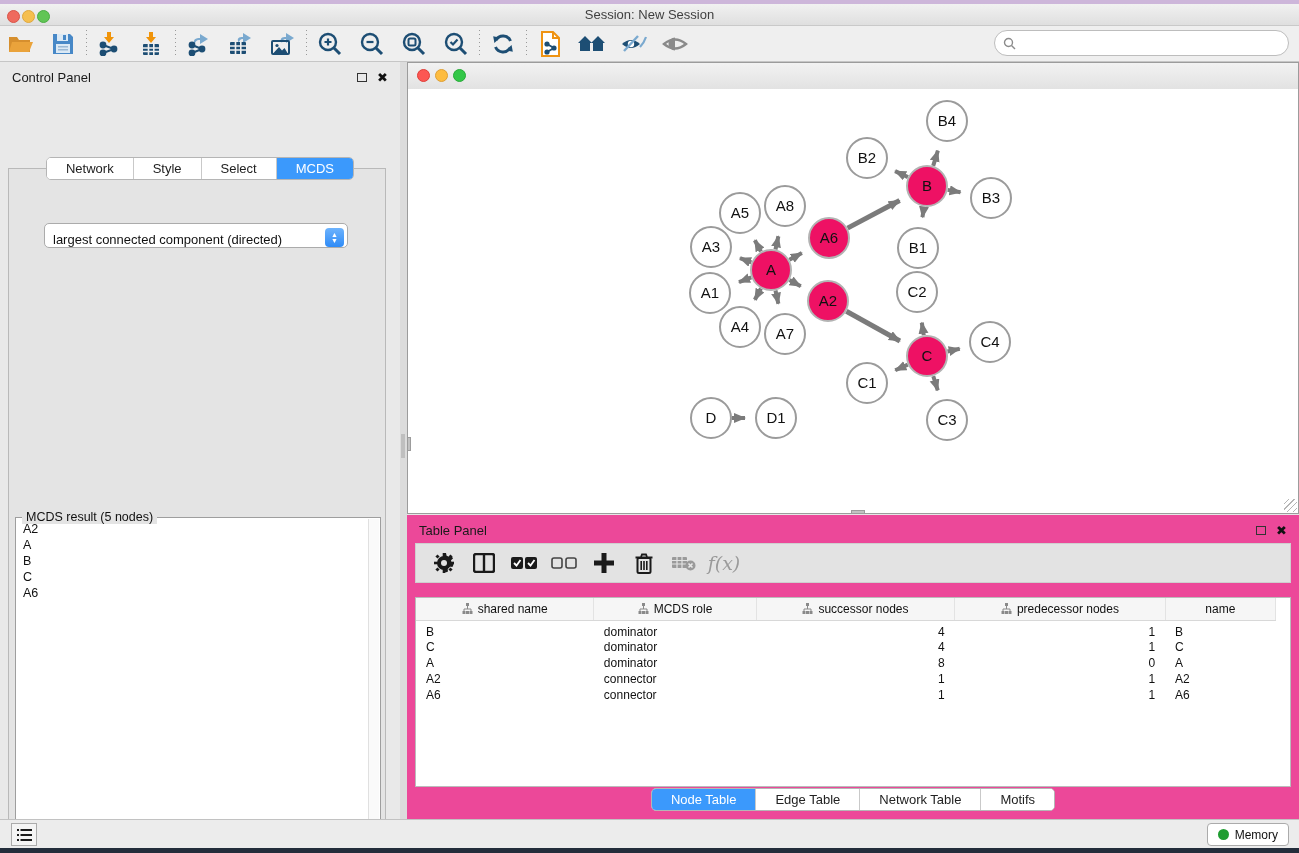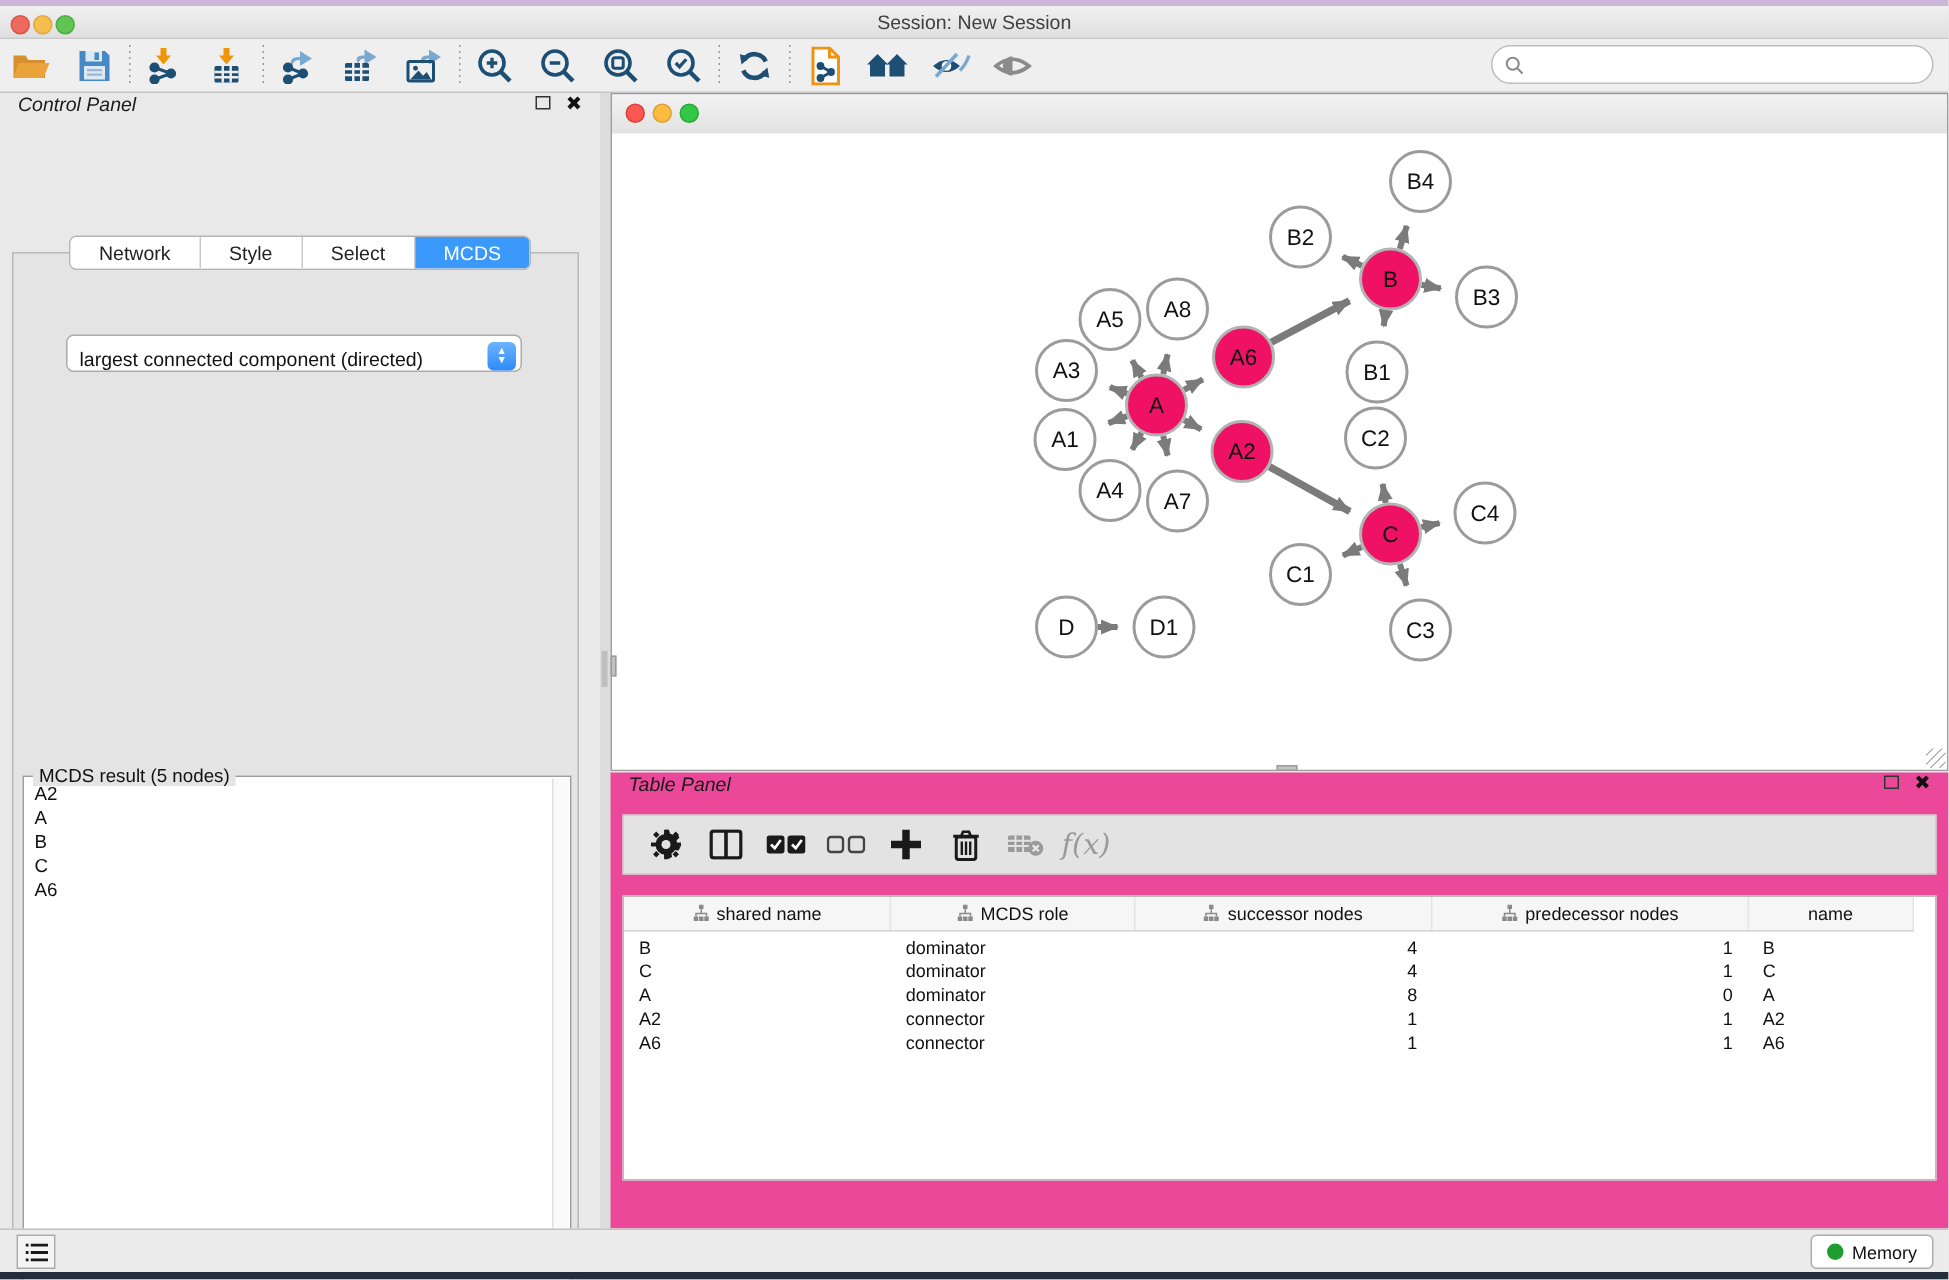--- a/index.html
+++ b/index.html
@@ -24,21 +24,21 @@
   .tb-btn { width:42px; height:32px; display:flex; align-items:center; justify-content:center; }
   .tb-sep { width:1px; height:28px; margin:0 2px;
             background-image:linear-gradient(#9a9a9a 30%, rgba(0,0,0,0) 0%);
             background-size:1px 4px; background-repeat:repeat-y; }
   .searchbox { position:absolute; right:10px; top:4px; width:295px; height:26px; background:#fff;
                border:1px solid #bdbdbd; border-radius:13px; display:flex; align-items:center; padding-left:8px; }
   .searchbox input { border:none; outline:none; flex:1; font-size:12px; background:transparent; margin-left:5px; }
 
   
   .cpanel { left:0; top:62px; width:400px; height:757px; background:#e9e9e9; }
-  .panel-head { height:30px; display:flex; align-items:flex-start; padding:0 12px;font-style:italic; }
+  .panel-head { height:30px; display:flex; align-items:center; padding:0 12px; }
   .panel-head .ph-title { font-size:13px; color:#1a1a1a; }
   .ph-btns { margin-left:auto; display:flex; gap:10px; align-items:center; }
   .float-ic { width:10px; height:9px; border:1.5px solid #333; display:inline-block; }
   .close-ic { font-size:13px; font-weight:bold; color:#111; line-height:1; }
 
   .segtabs { display:flex; border:1px solid #b5b5b5; border-radius:5px; overflow:hidden; background:#fff; }
   .segtab { padding:3px 19px; font-size:13px; color:#222; background:#fff; border-left:1px solid #c9c9c9;
             display:flex; align-items:center; justify-content:center; }
   .segtab:first-child { border-left:none; }
   .segtab.active { background:#3b99fc; color:#fff; }
@@ -565,20 +565,28 @@
             <td>A6</td>
             <td>connector</td>
             <td class="num">1</td>
             <td class="num">1</td>
             <td>A6</td>
           </tr>
         </tbody>
     </table>
   </div>
 
+  <div class="tp-tabs-row">
+    <div class="segtabs" id="tp-tabs">
+        <div class="segtab active">Node Table</div>
+        <div class="segtab">Edge Table</div>
+        <div class="segtab">Network Table</div>
+        <div class="segtab">Motifs</div>
+      </div>
+  </div>
 </div>
 
 <div class="abs statusbar">
   <div class="list-btn">
     <svg width="15" height="12" viewBox="0 0 15 12">
       <g fill="#1a1a1a">
           <rect x="0" y="0" width="2" height="2"></rect>
           <rect x="3.5" y="0" width="11.5" height="2"></rect>
       <rect x="0" y="5" width="2" height="2"></rect>
           <rect x="3.5" y="5" width="11.5" height="2"></rect>

